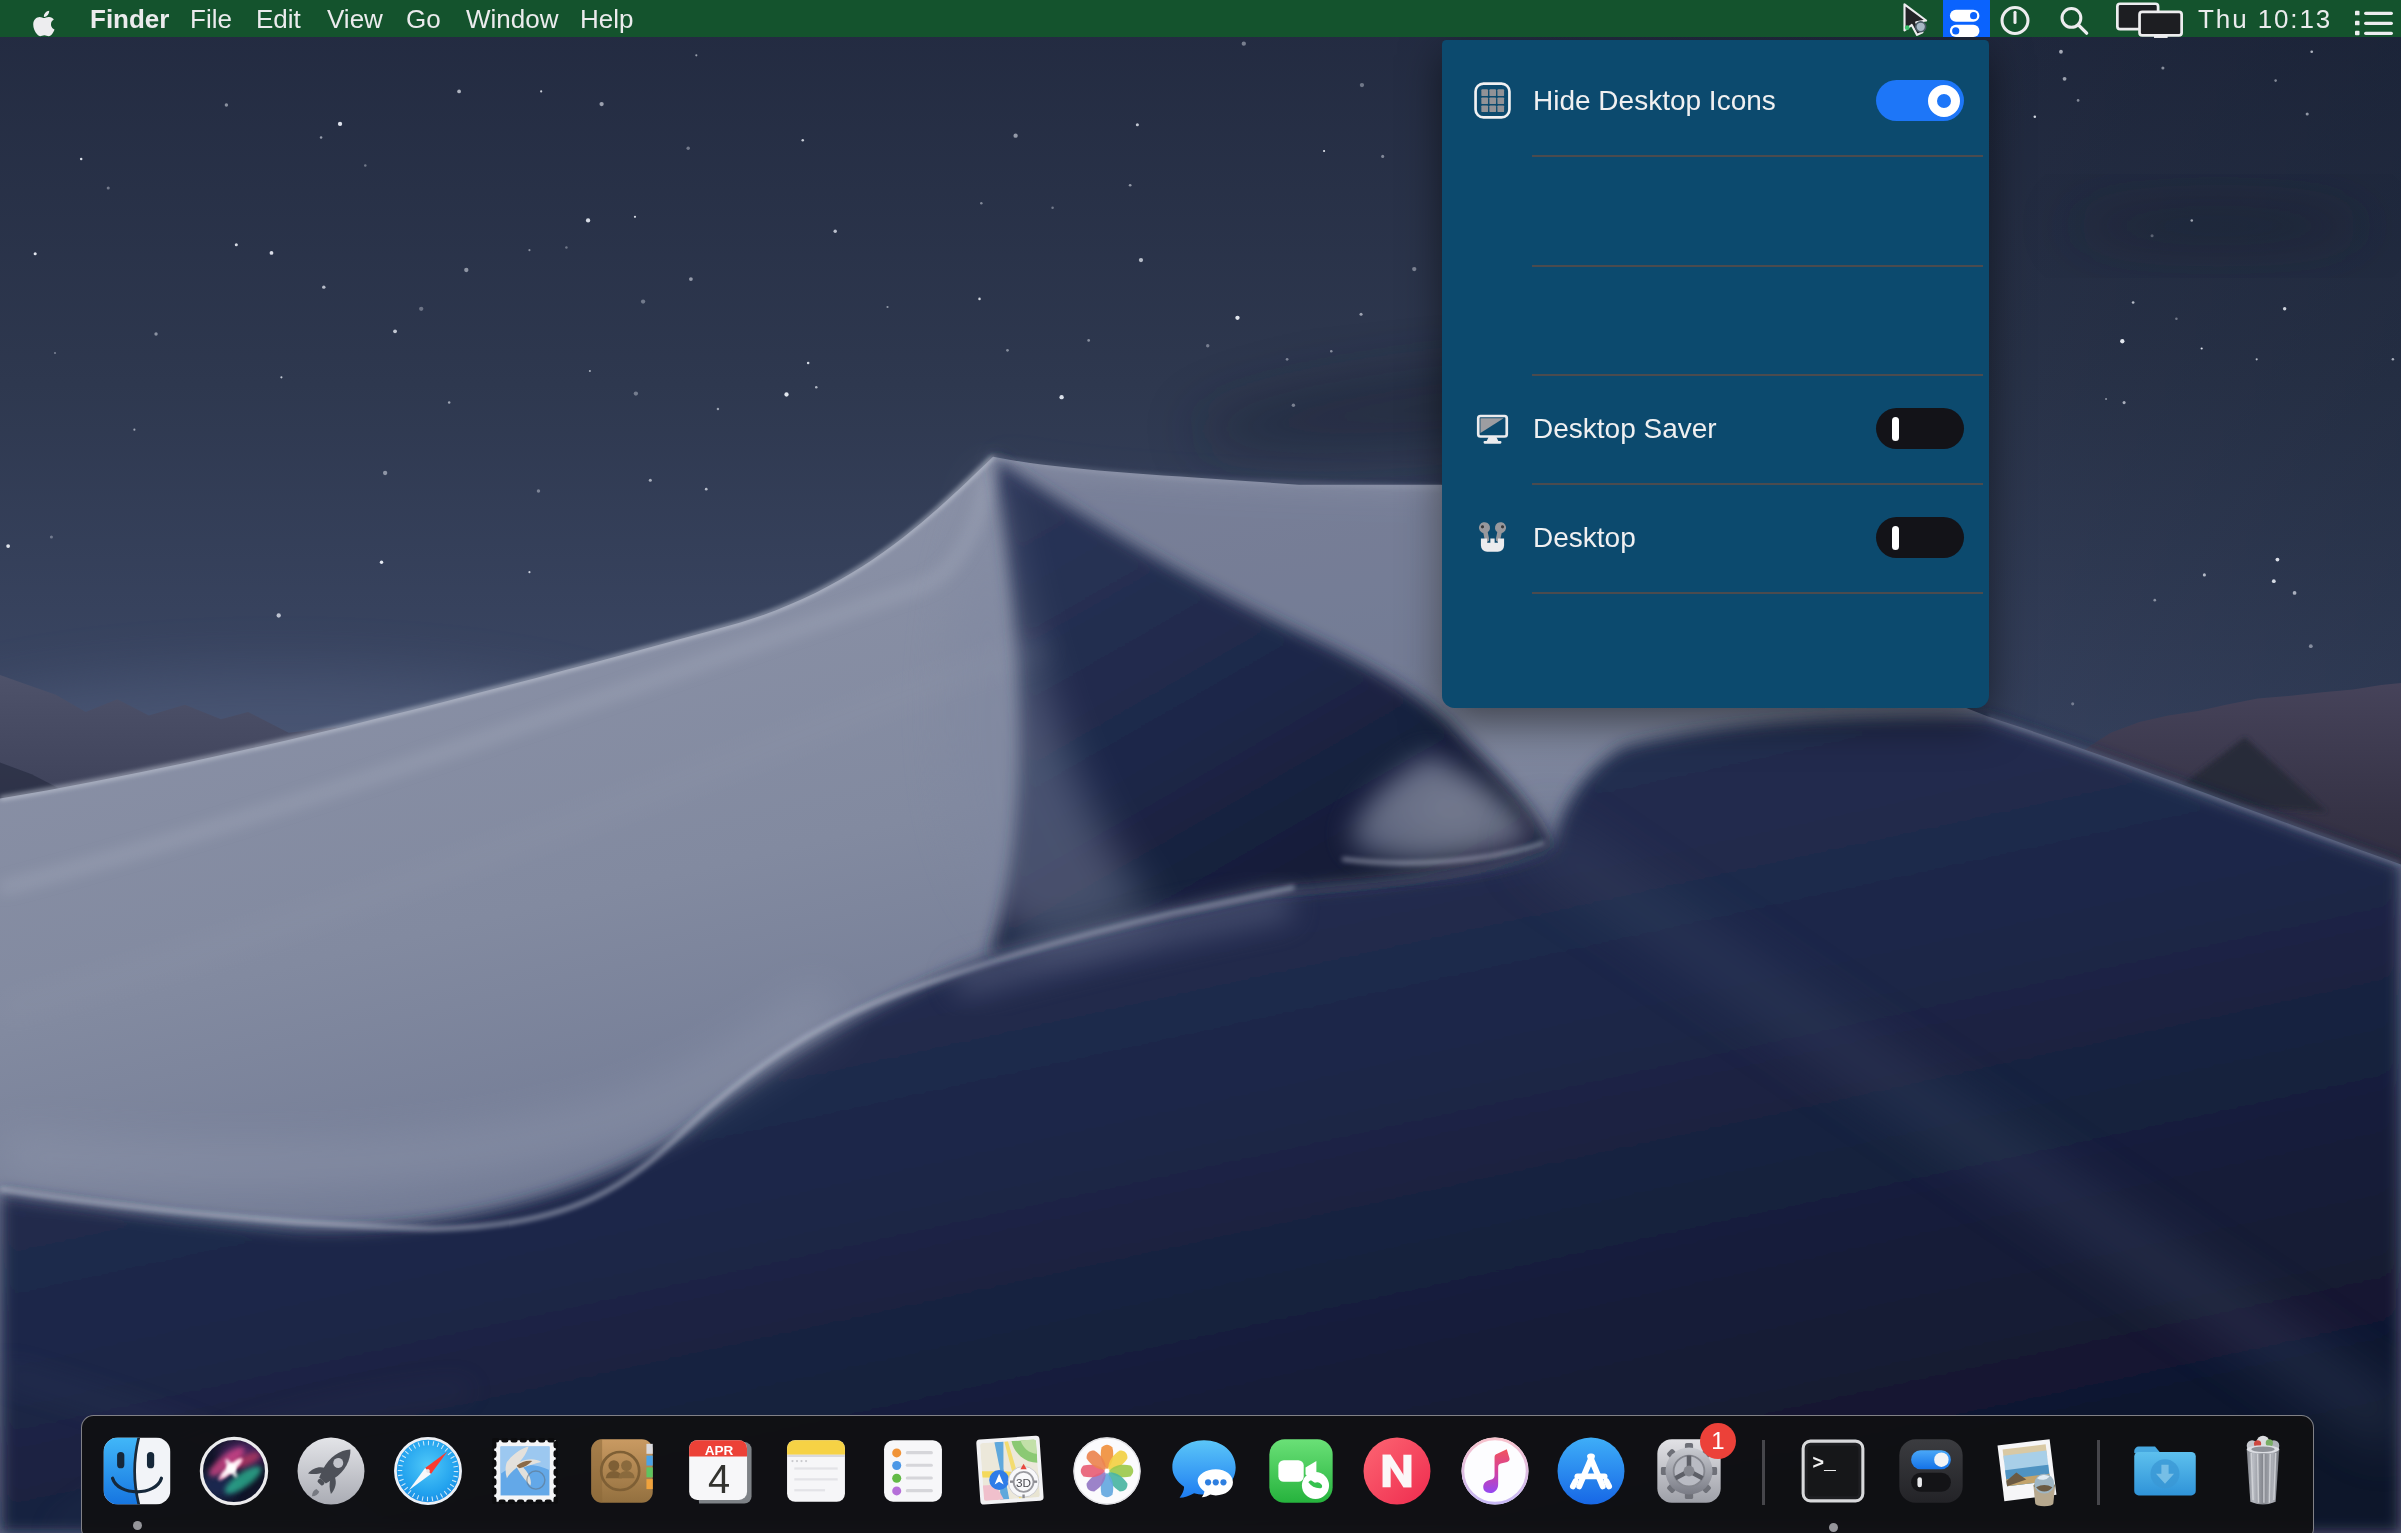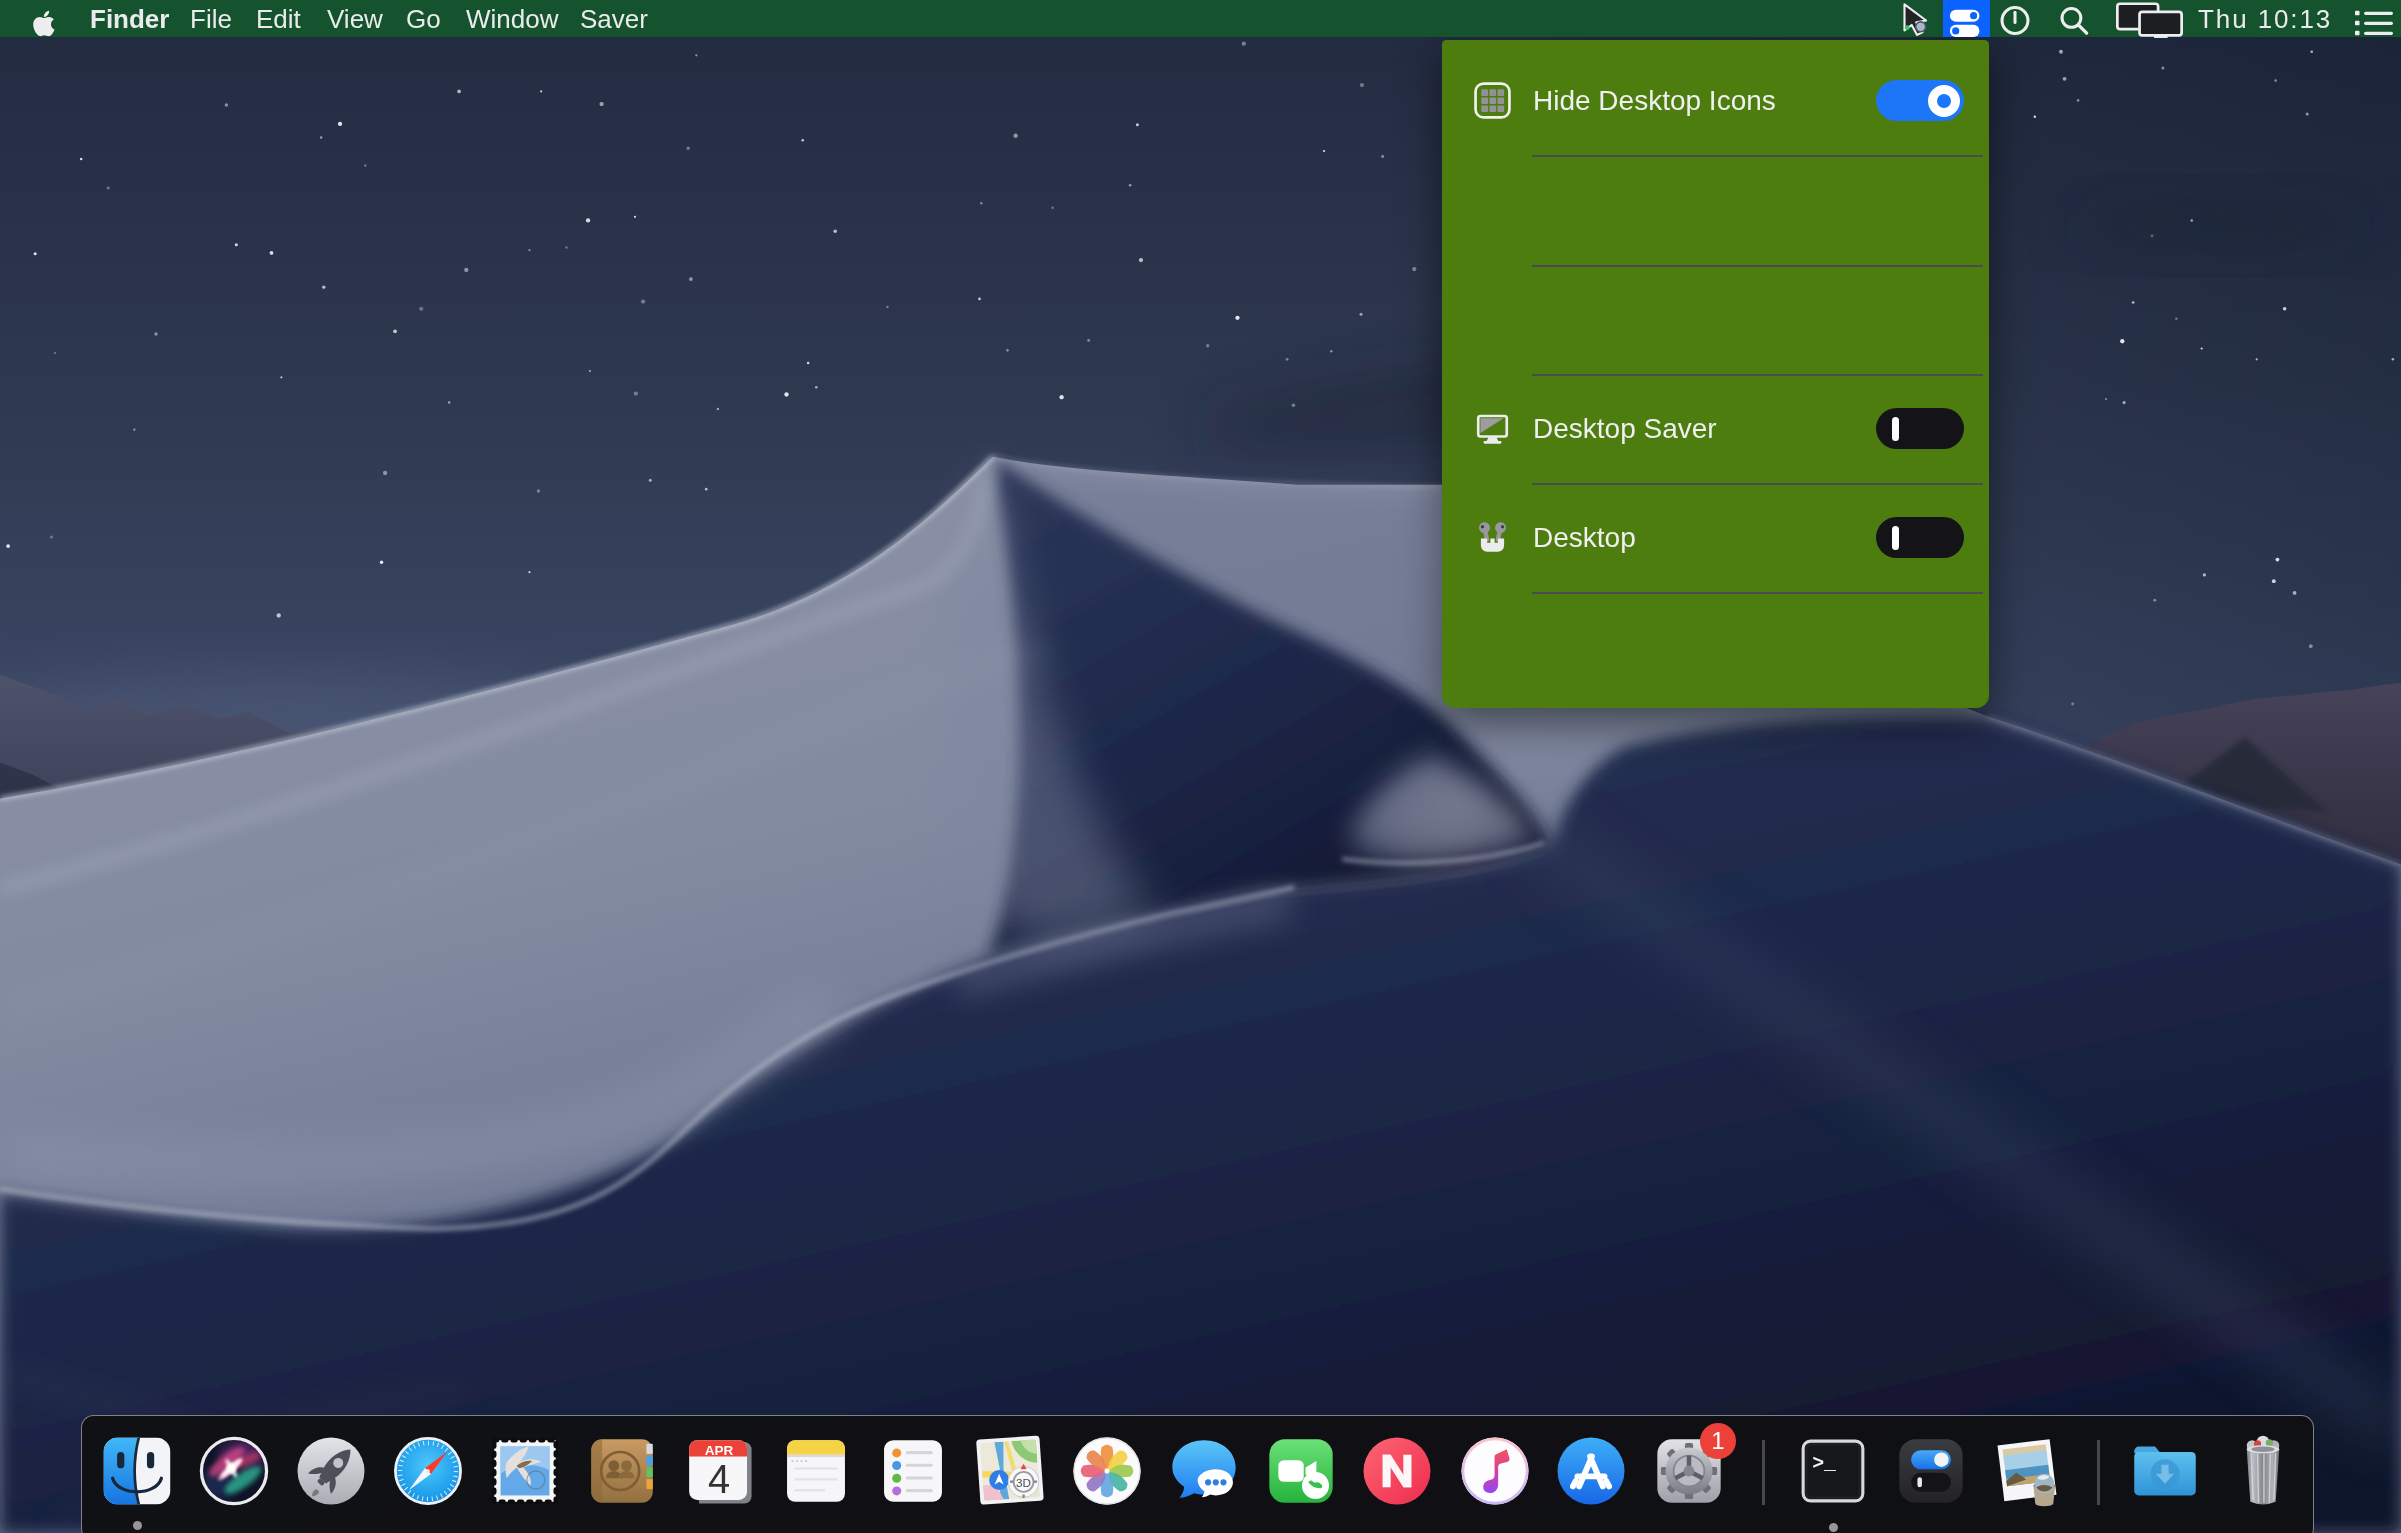--- a/index.html
+++ b/index.html
@@ -1,18 +1,18 @@
 <!DOCTYPE html>
 <html style="font-size:14.4px"><head><meta charset="utf-8"><style>
 html,body{margin:0;padding:0;width:2401px;height:1534px;overflow:hidden;background:#1a2135;font-family:"Liberation Sans",sans-serif;}
 #wall{position:absolute;left:0;top:0;width:2401px;height:1534px;}
 #menubar{position:absolute;left:0;top:0;width:2401px;height:37px;background:#14532d;color:#ebebed;font-size:26px;z-index:5;}
 .mi{position:absolute;top:0;height:37px;line-height:38px;white-space:nowrap;}
 .bold{font-weight:bold;}
-#panel{position:absolute;left:1442px;top:40px;width:547px;height:668px;background:#4d7c0f;border-radius:4.5px 4.5px 12.6px 12.6px;box-shadow:0 14.4px 40px rgba(0,0,0,.5);z-index:4;}
+#panel{position:absolute;left:1442px;top:40px;width:547px;height:668px;background:#0c4a6e;border-radius:4.5px 4.5px 12.6px 12.6px;box-shadow:0 14.4px 40px rgba(0,0,0,.5);z-index:4;}
 .prow{position:absolute;left:0;width:547px;}
 .picon{position:absolute;left:30px;width:41px;height:41px;}
 .ptxt{position:absolute;left:91px;font-size:28px;color:#f0f0f1;white-space:nowrap;line-height:41px;height:41px;}
 .sep{position:absolute;left:90px;width:451px;height:1.8px;background:#4b4b4e;}
 .tog{position:absolute;left:434px;width:88px;height:41px;border-radius:21px;}
 .togon{background:#1d76f8;}
 .togon .knob{position:absolute;right:4.5px;top:4.5px;width:32px;height:32px;border-radius:16px;border:9px solid #fff;box-sizing:border-box;}
 .togoff{background:#131318;}
 .togoff .bar{position:absolute;left:16px;top:9px;width:7.2px;height:23.5px;border-radius:3.6px;background:#fff;}
 .parrow{position:absolute;left:493px;width:0;height:0;border-left:19px solid #ececec;border-top:10.8px solid transparent;border-bottom:10.8px solid transparent;}
@@ -209,21 +209,21 @@
 <div id="menubar">
 <svg class="mi" style="left:33px;top:5.4px" width="21.7" height="26" viewBox="0 0 384 512">
 <path fill="#ededef" d="M318.7 268.7c-.2-36.7 16.4-64.4 50-84.8-18.8-26.9-47.2-41.7-84.7-44.6-35.5-2.8-74.3 20.7-88.5 20.7-15 0-49.4-19.7-76.4-19.7C63.3 141.2 4 184.8 4 273.5q0 39.3 14.4 81.2c12.8 36.7 59 126.7 107.2 125.2 25.2-.6 43-17.9 75.8-17.9 31.8 0 48.3 17.9 76.4 17.9 48.6-.7 90.4-82.5 102.6-119.3-65.2-30.7-61.7-90-61.7-91.9zm-56.6-164.2c27.3-32.4 24.8-61.9 24-72.5-24.1 1.4-52 16.4-67.9 34.9-17.5 19.8-27.8 44.3-25.6 71.9 26.1 2 49.9-11.4 69.5-34.3z"></path>
 </svg>
 <span class="mi bold" style="left:90px">Finder</span>
 <span class="mi" style="left:190px">File</span>
 <span class="mi" style="left:256px">Edit</span>
 <span class="mi" style="left:327px">View</span>
 <span class="mi" style="left:406px">Go</span>
 <span class="mi" style="left:466px">Window</span>
-<span class="mi" style="left:580px">Saver</span>
+<span class="mi" style="left:580px">Help</span>
 <svg class="mi" style="left:1900px;top:1.8px" width="36" height="34" viewBox="0 0 40 38">
 <path d="M5,1 L29,19 L18,21 L25,32 L19,35 L13,24 L5,30 Z" fill="#232327" stroke="#ededef" stroke-width="2.4" stroke-linejoin="round"></path>
 <circle cx="23" cy="26" r="5.5" fill="#a8b8c6" stroke="#4a5a66" stroke-width="1.8"></circle>
 <circle cx="8" cy="27" r="2.6" fill="#3dc46e"></circle>
 </svg>
 <div class="mi" style="left:1943px;width:47px;height:37px;background:#0a63fe"></div>
 <svg class="mi" style="left:1949px;top:4.5px" width="34" height="28" viewBox="0 0 38 31">
 <rect x="1" y="0" width="33" height="13.5" rx="6.75" fill="#fff"></rect>
 <circle cx="27.5" cy="6.75" r="4" fill="#0a63fe"></circle>
 <rect x="1" y="17" width="33" height="13.5" rx="6.75" fill="#fff"></rect>

